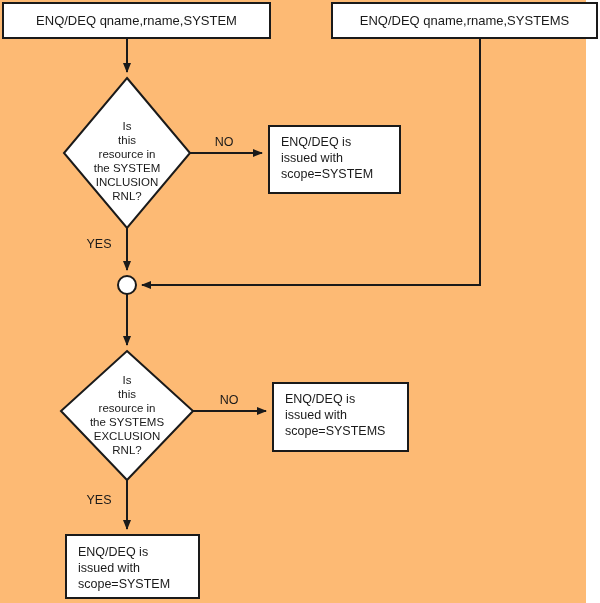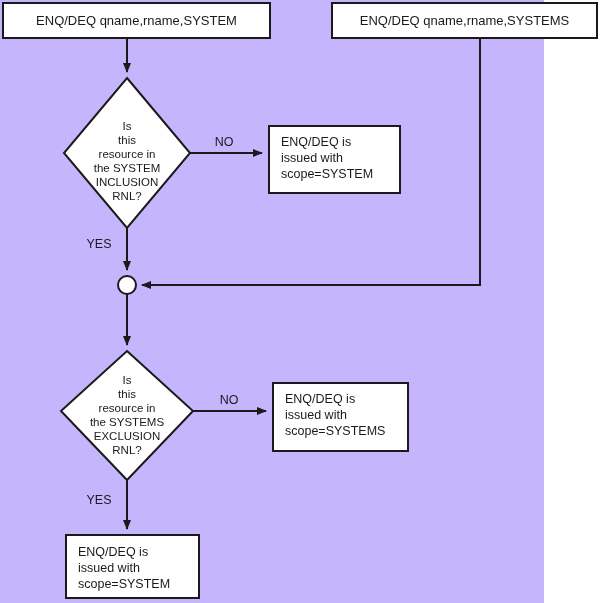--- a/index.html
+++ b/index.html
@@ -8,23 +8,23 @@
     background: #ffffff;
   }
   body {
     width: 600px;
     height: 603px;
     font-family: "Liberation Sans", sans-serif;
     overflow: hidden;
   }
   #flowchart-root {
     position: relative;
-    width: 544px;
+    width: 586px;
     height: 603px;
-    background: #c4b5fd;
+    background: #fdba74;
   }
   svg.diagram {
     display: block;
     width: 600px;
     height: 603px;
   }
   .shape-stroke {
     fill: #ffffff;
     stroke: #1a1a1a;
     stroke-width: 2;

